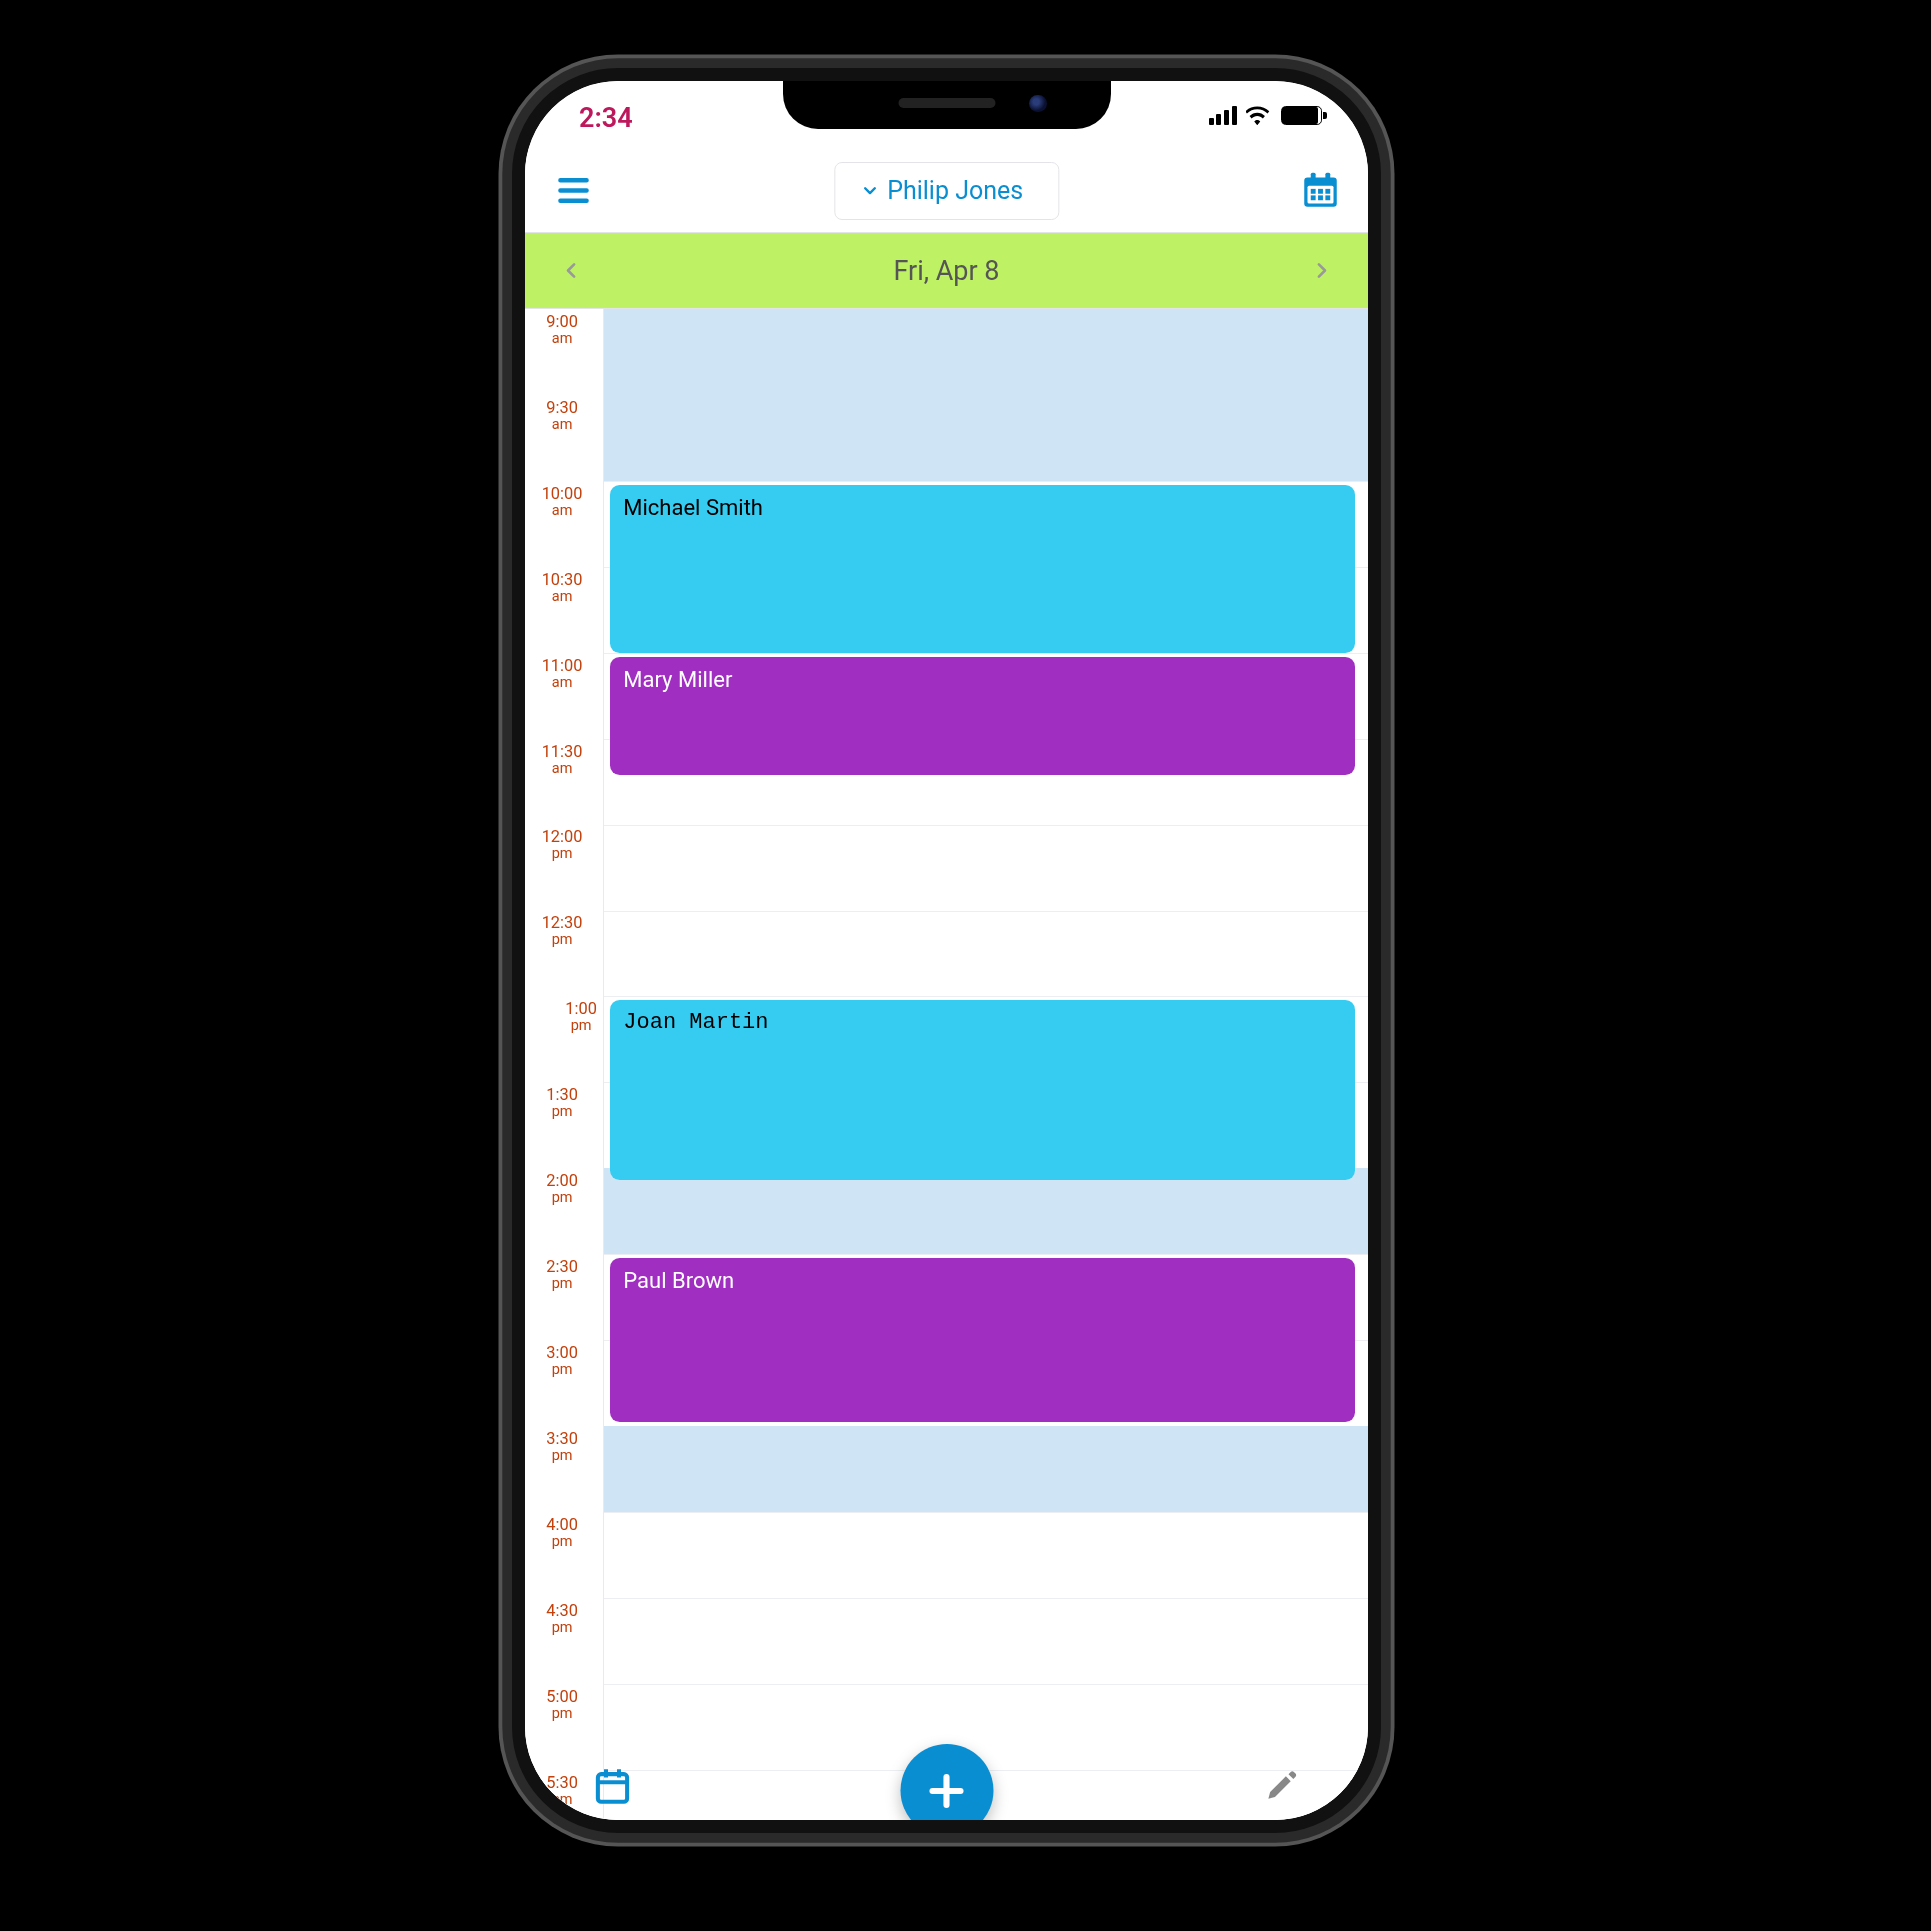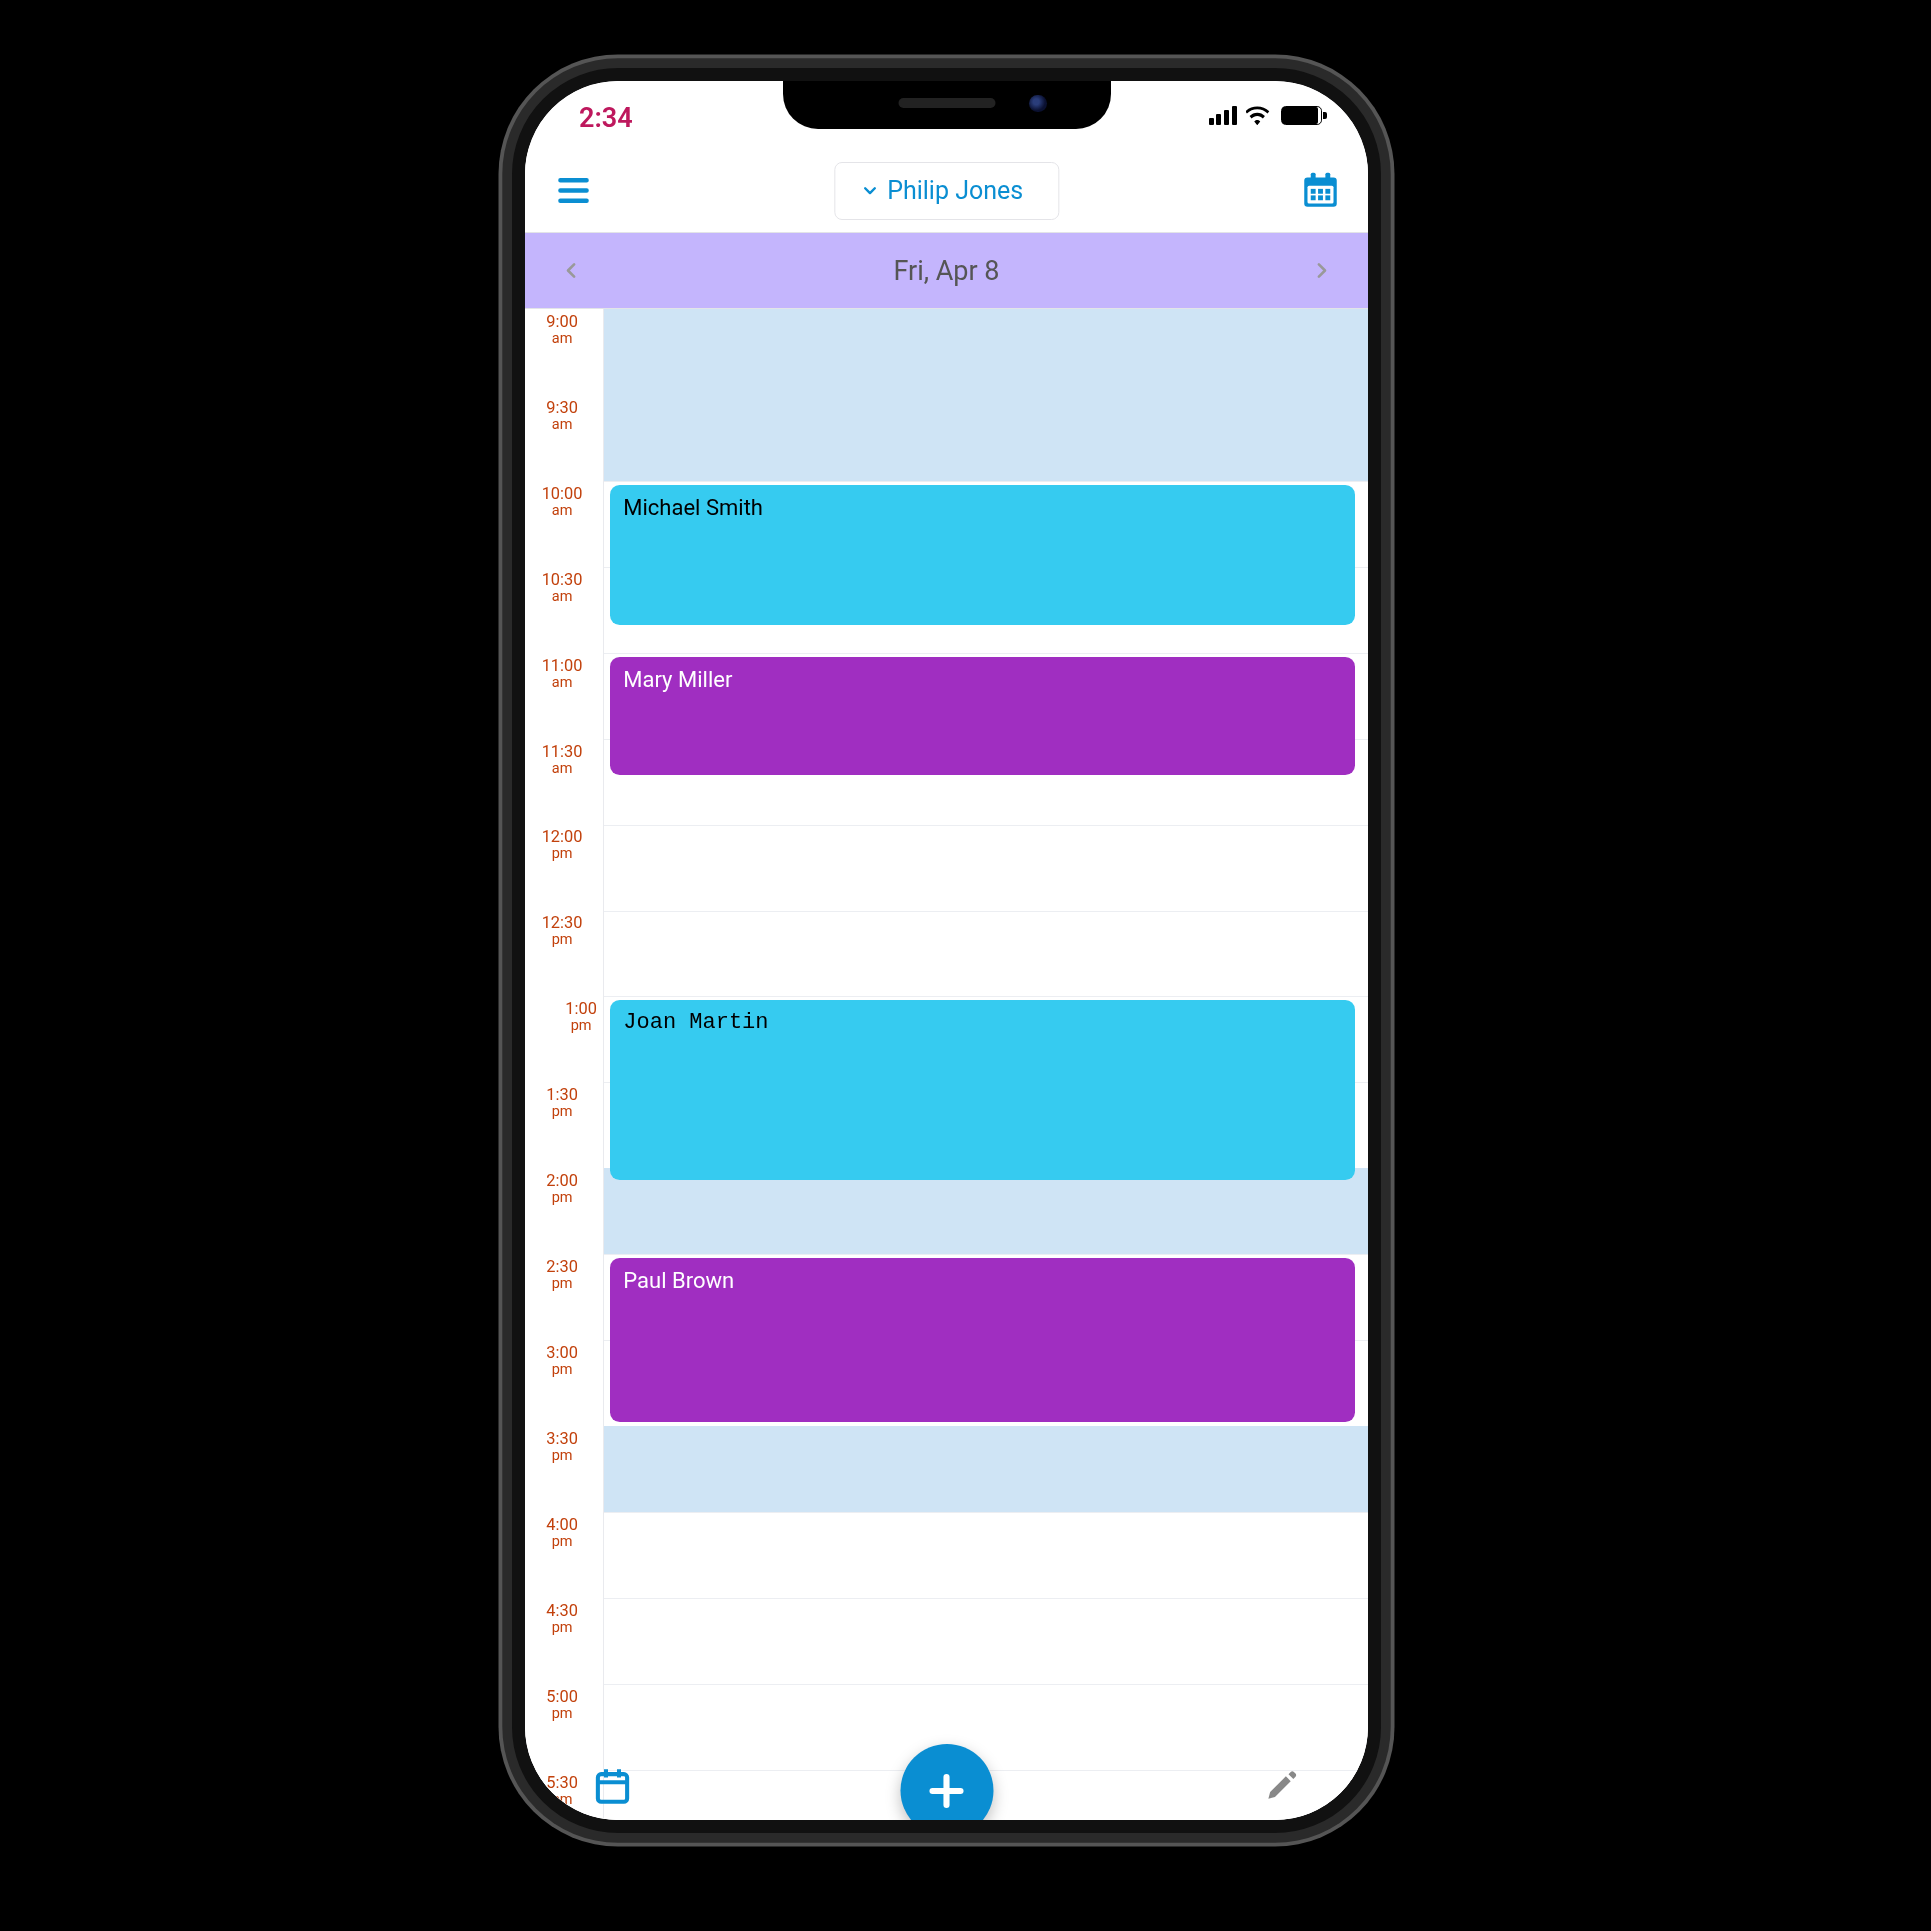--- a/index.html
+++ b/index.html
@@ -43,21 +43,21 @@
 .cal-btn svg { width:39px; height:39px; }
 .user-picker {
   position:absolute; left:50%; top:50%; transform:translate(-50%,-50%);
   border:1px solid #e4e4e8; border-radius:7.7px; height:58px;
   display:flex; align-items:center; gap:8px; padding:0 35px 0 25px; cursor:pointer;
 }
 .user-picker .name { color:#0a8ed2; font-size:25px; font-weight:400; }
 .user-picker svg { width:19.3px; height:19.3px; }
 
 
-.datenav { position:absolute; top:151px; left:0; right:0; height:77px; background:#c4b5fd; border-top:1px solid #e3e4e8; border-bottom:1px solid #e3e4e8; display:flex; align-items:center; justify-content:space-between; padding:12px 27px; }
+.datenav { position:absolute; top:151px; left:0; right:0; height:77px; background:#bef264; border-top:1px solid #e3e4e8; border-bottom:1px solid #e3e4e8; display:flex; align-items:center; justify-content:space-between; padding:12px 27px; }
 .datenav .nav { width:39px; height:39px; display:flex; align-items:center; justify-content:center; cursor:pointer; }
 .datenav .nav svg { width:21px; height:21px; stroke:#888; }
 .datenav .date { color:#555; font-size:27px; font-weight:400; }
 
 
 .calbody { position:absolute; top:228px; left:0; right:0; bottom:0; background:#fff; }
 .timecol { position:absolute; left:0; top:0; bottom:0; width:79px; border-right:1px solid #e9eaee; }
 .timecell { position:absolute; left:0; right:3.9px; text-align:center; font-size:16.4px; color:#c2410c; line-height:1.1; }
 .timecell .t { display:block; }
 .timecell .m { display:block; font-size:14.5px; }
@@ -252,21 +252,21 @@
           <div class="hline" style="top: 945px;"></div>
           <div class="hline" style="top: 1031px;"></div>
           <div class="hline" style="top: 1117px;"></div>
           <div class="hline" style="top: 1203px;"></div>
           <div class="hline" style="top: 1289px;"></div>
           <div class="hline" style="top: 1375px;"></div>
           <div class="hline" style="top: 1461px;"></div>
           <div class="busyzone" style="top: 0px; height: 172px;"></div>
           <div class="busyzone" style="top: 859px; height: 86px;"></div>
           <div class="busyzone" style="top: 1117px; height: 86px;"></div>
-          <div class="event cyan" style="top: 176px; height: 140px;">Michael Smith</div>
+          <div class="event cyan" style="top: 176px; height: 168px;">Michael Smith</div>
           <div class="event purple" style="top: 348px; height: 118px;">Mary Miller</div>
           <div class="event cyan" style="top: 691px; height: 180px; font-family: Liberation Mono, monospace;">Joan Martin</div>
           <div class="event purple" style="top: 949px; height: 164px;">Paul Brown</div>
         </div>
 
       <div class="footer">
         <div class="fbtn">
           <svg viewBox="0 0 24 24" width="39" height="39">
               <rect x="3" y="5" width="18" height="17" rx="2" fill="none" stroke="#0a8ed2" stroke-width="2.5"></rect>
               <path stroke="#0a8ed2" stroke-width="2.5" d="M3 10h18M8 2v5M16 2v5"></path>

